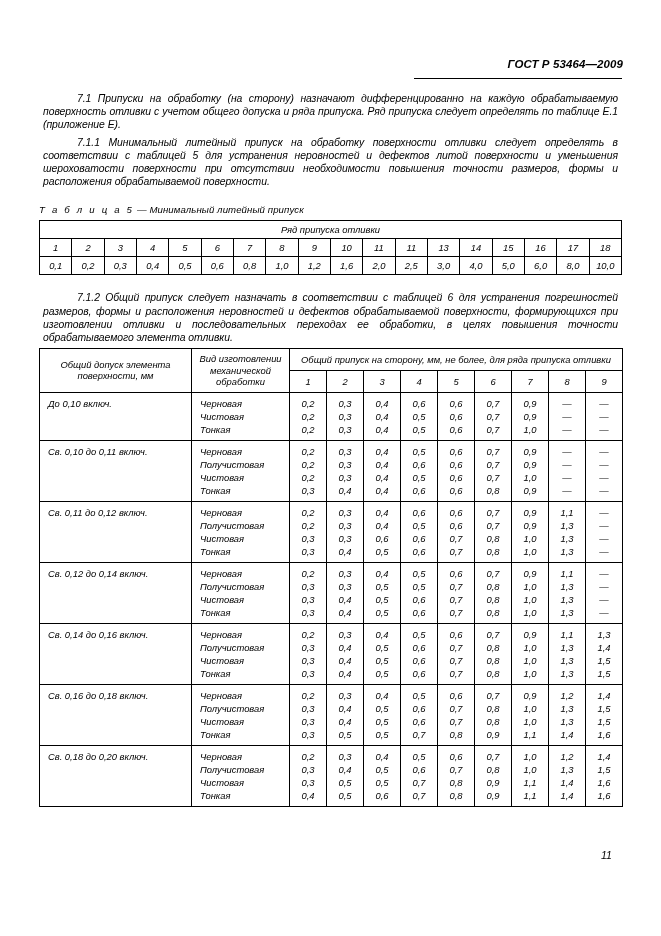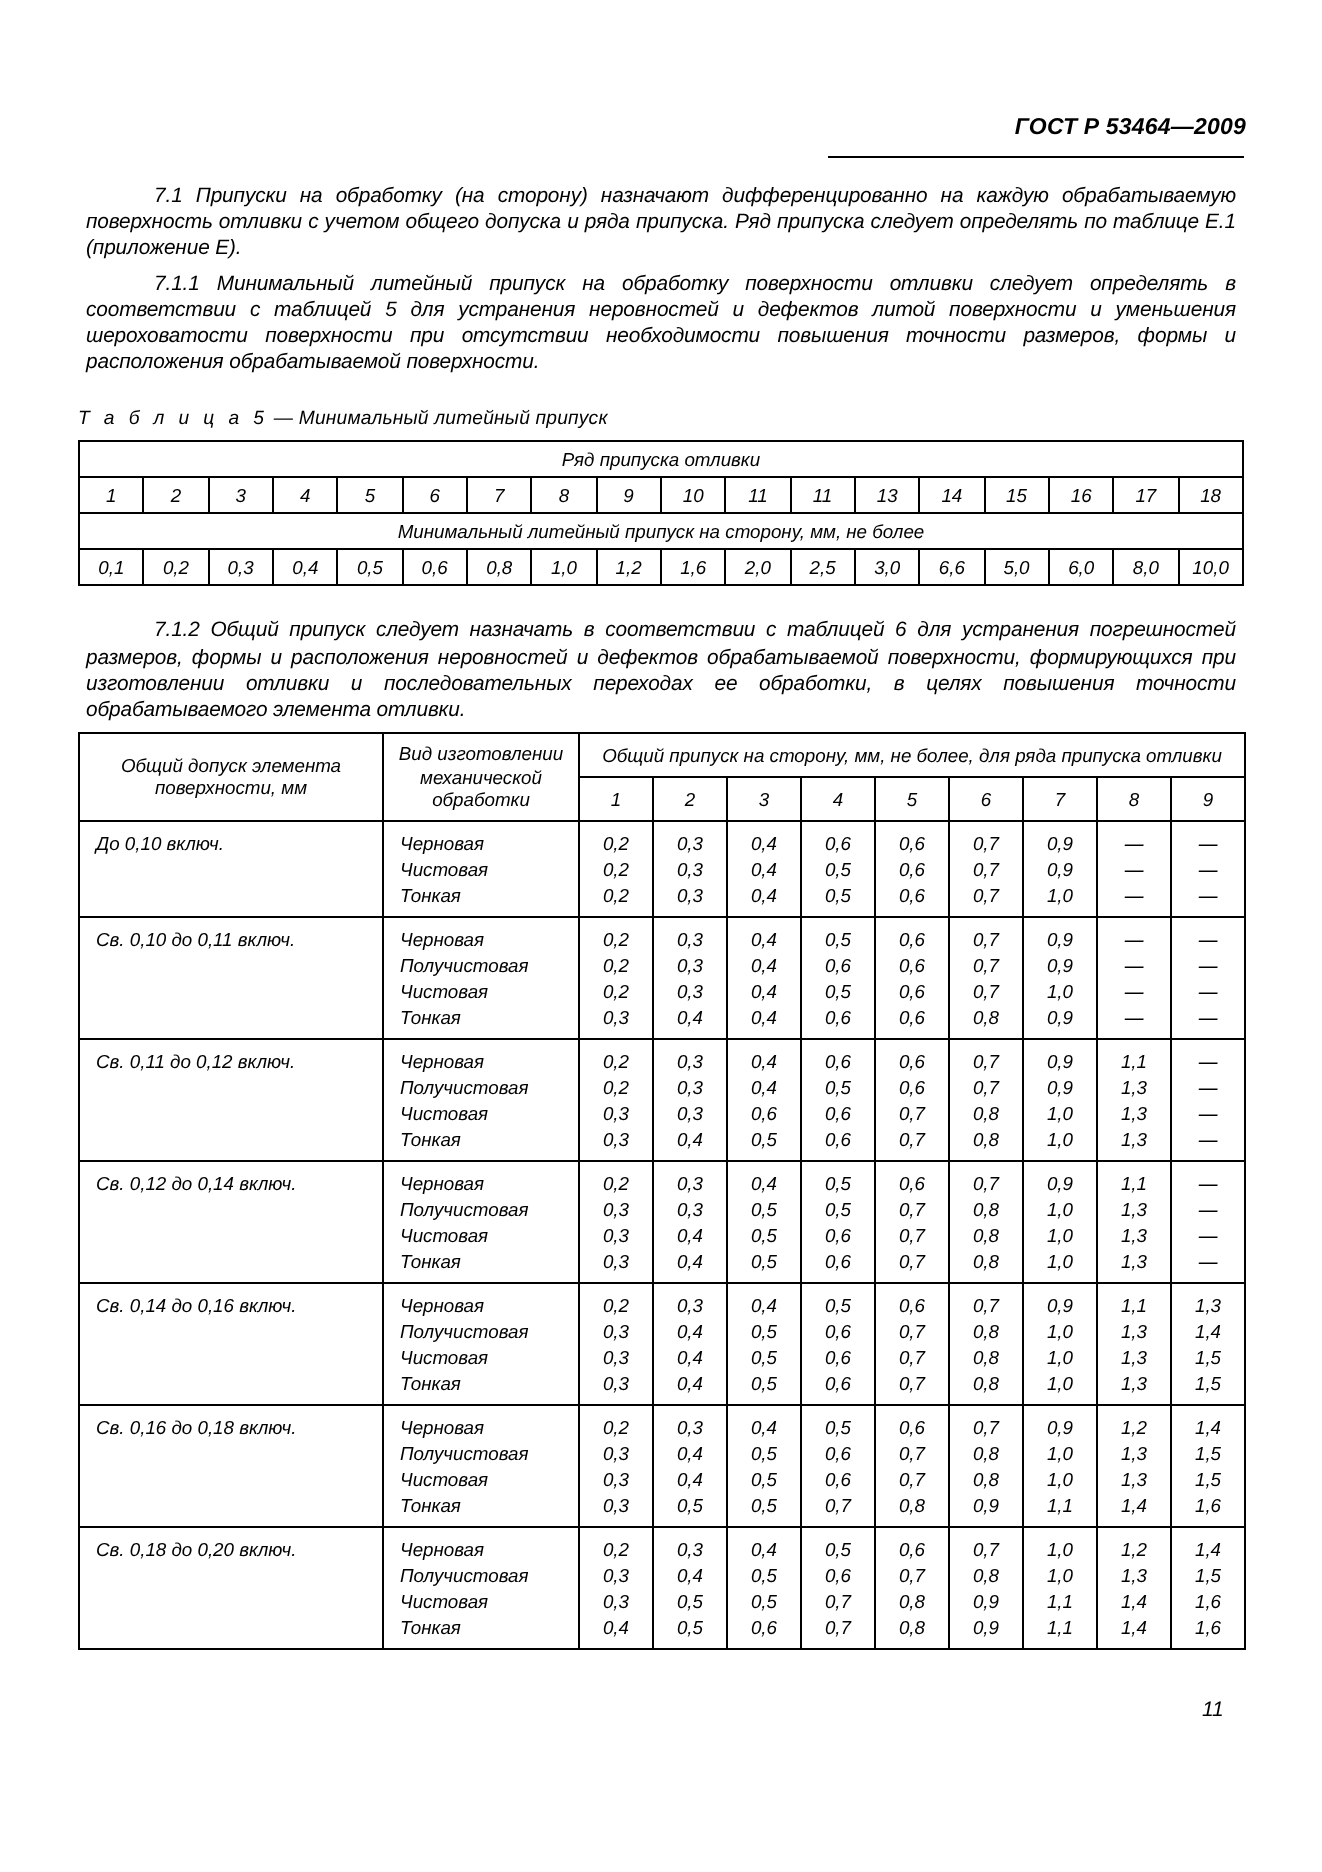--- a/index.html
+++ b/index.html
@@ -181,38 +181,35 @@
             <td class="num">10</td>
             <td class="num">11</td>
             <td class="num">11</td>
             <td class="num">13</td>
             <td class="num">14</td>
             <td class="num">15</td>
             <td class="num">16</td>
             <td class="num">17</td>
             <td class="num">18</td>
           </tr>
-        <tr>
-          <td class="band" colspan="18">Минимальный литейный припуск на сторону, мм, не более</td>
-        </tr>
         <tr id="t5-vals">
             <td class="val">0,1</td>
             <td class="val">0,2</td>
             <td class="val">0,3</td>
             <td class="val">0,4</td>
             <td class="val">0,5</td>
             <td class="val">0,6</td>
             <td class="val">0,8</td>
             <td class="val">1,0</td>
             <td class="val">1,2</td>
             <td class="val">1,6</td>
             <td class="val">2,0</td>
             <td class="val">2,5</td>
             <td class="val">3,0</td>
-            <td class="val">6,6</td>
+            <td class="val">4,0</td>
             <td class="val">5,0</td>
             <td class="val">6,0</td>
             <td class="val">8,0</td>
             <td class="val">10,0</td>
           </tr>
       </tbody>
     </table>
 
     <p class="para" style="margin-top:16px">7.1.2  Общий припуск следует назначать в соответствии с таблицей 6 для устранения погрешнос­тей размеров, формы и расположения неровностей и дефектов обрабатываемой поверхности, форми­рующихся при изготовлении отливки и последовательных переходах ее обработки, в целях повышения точности обрабатываемого элемента отливки.</p>
 

